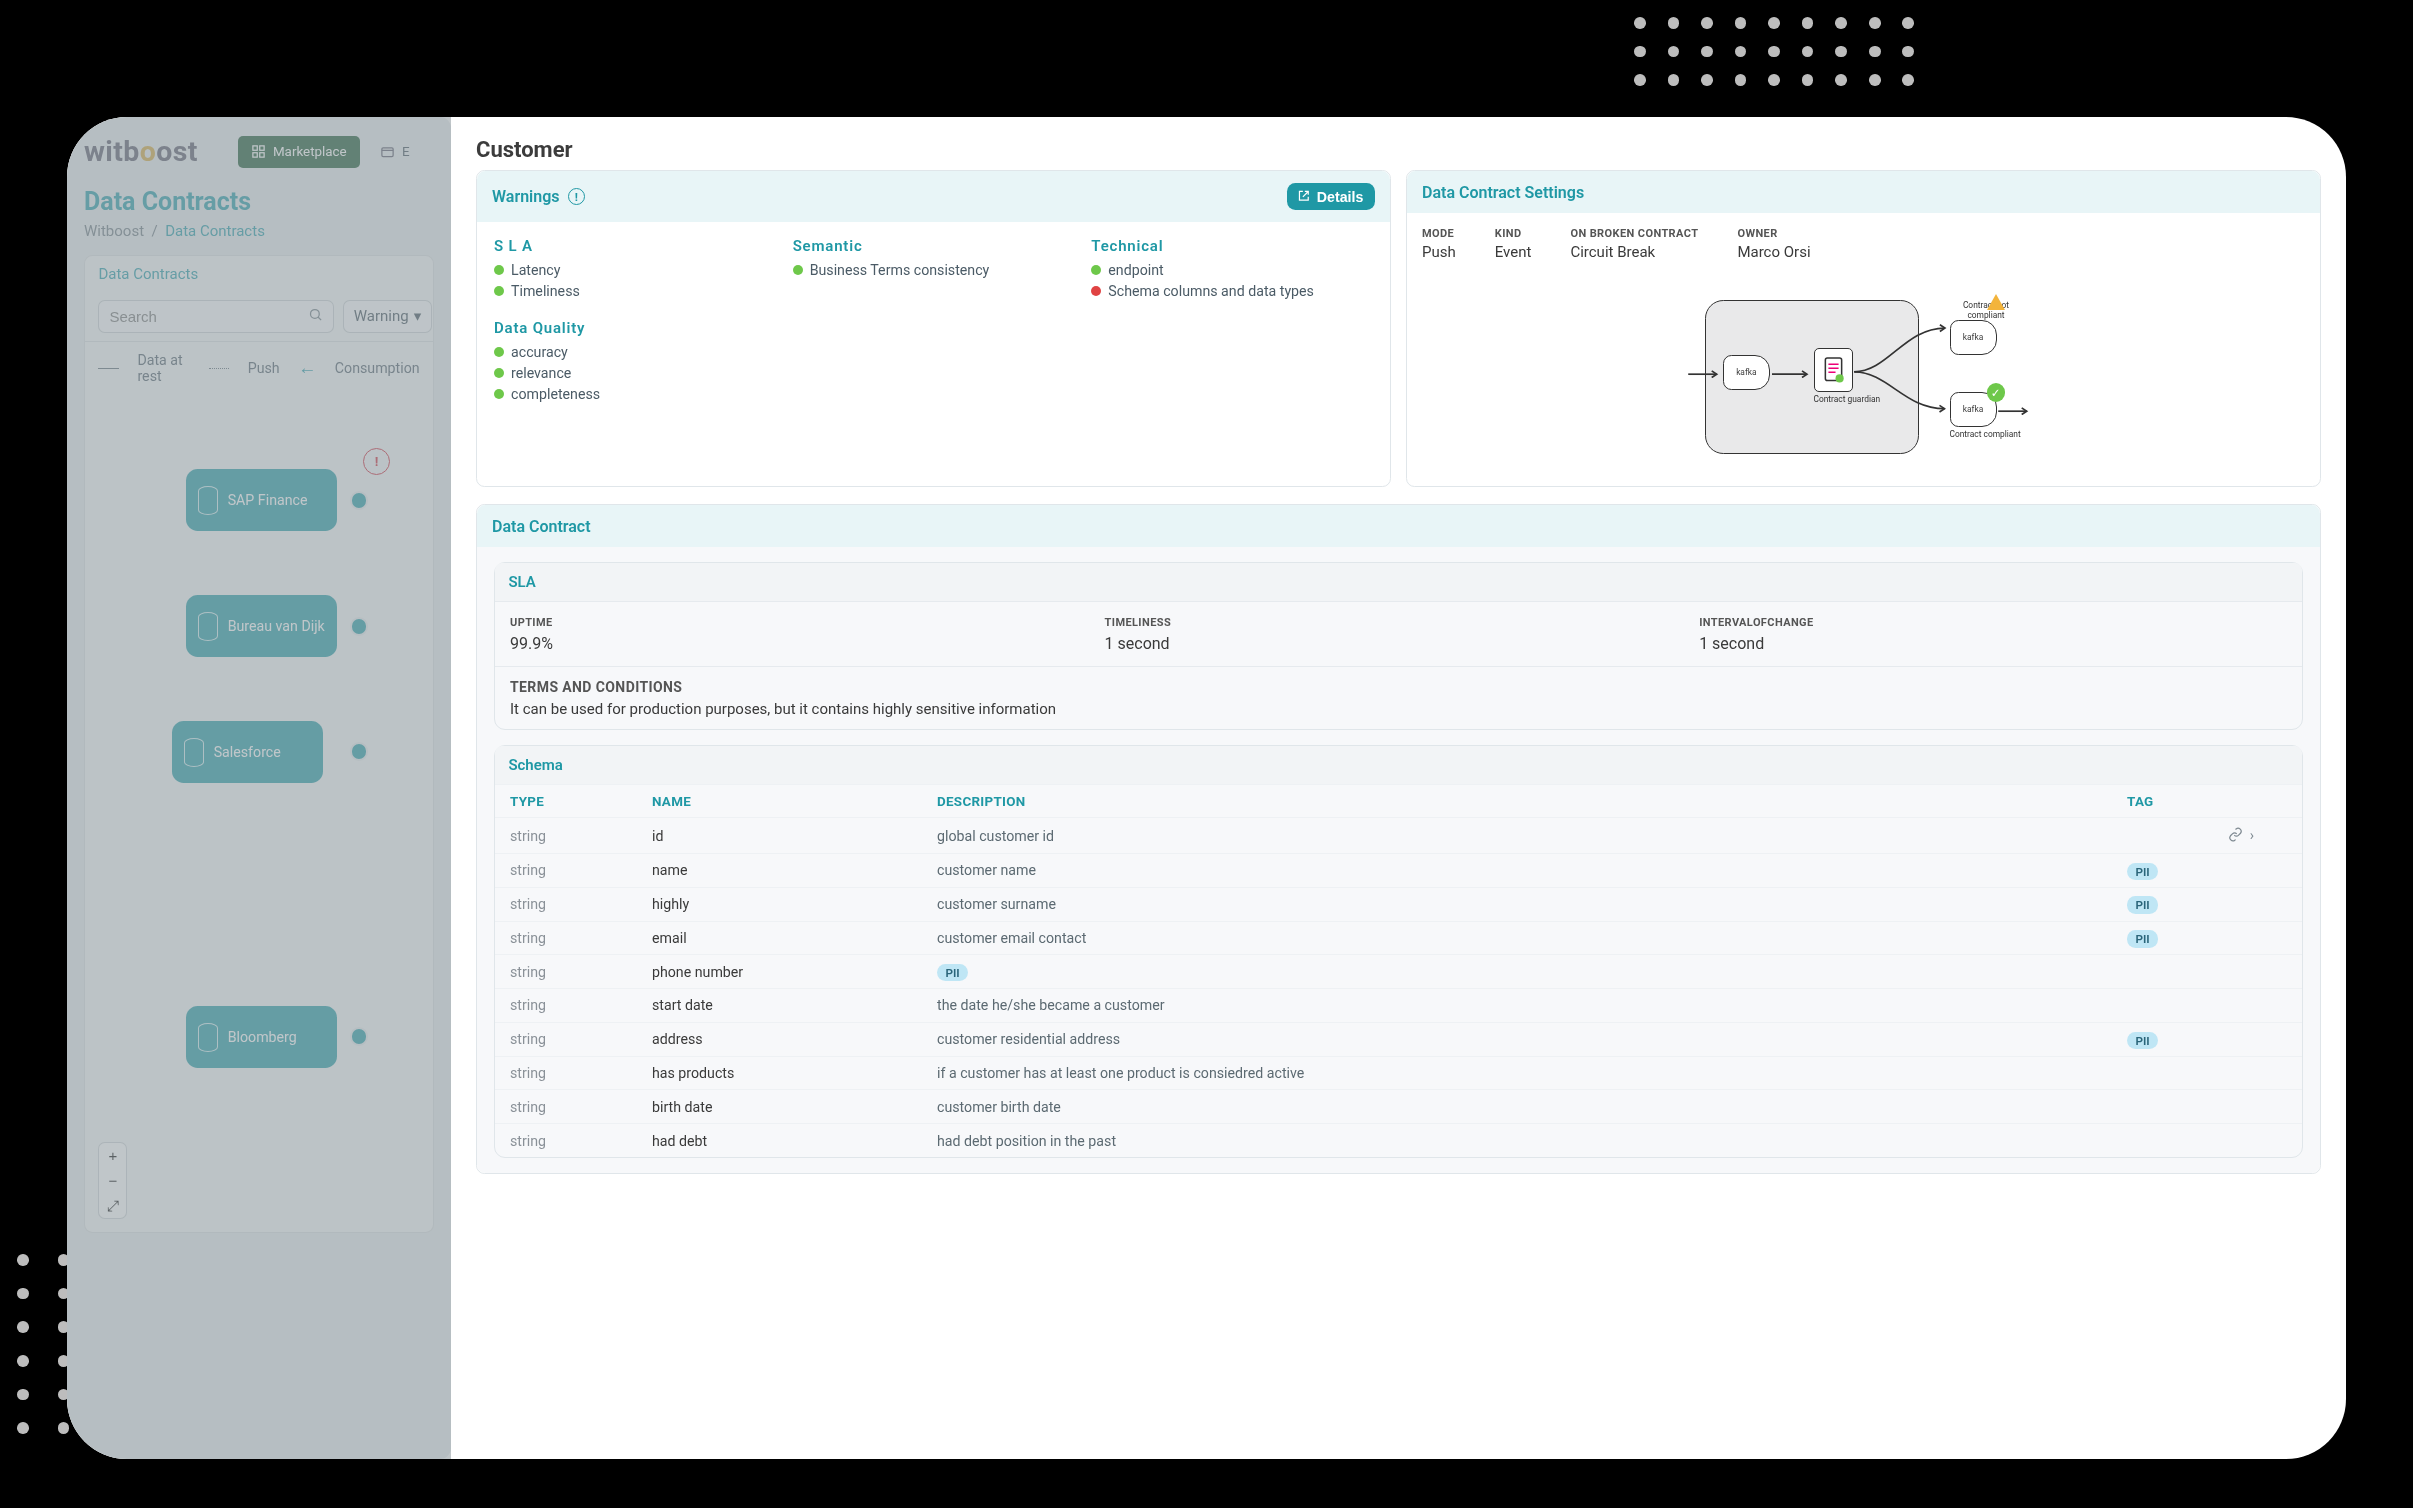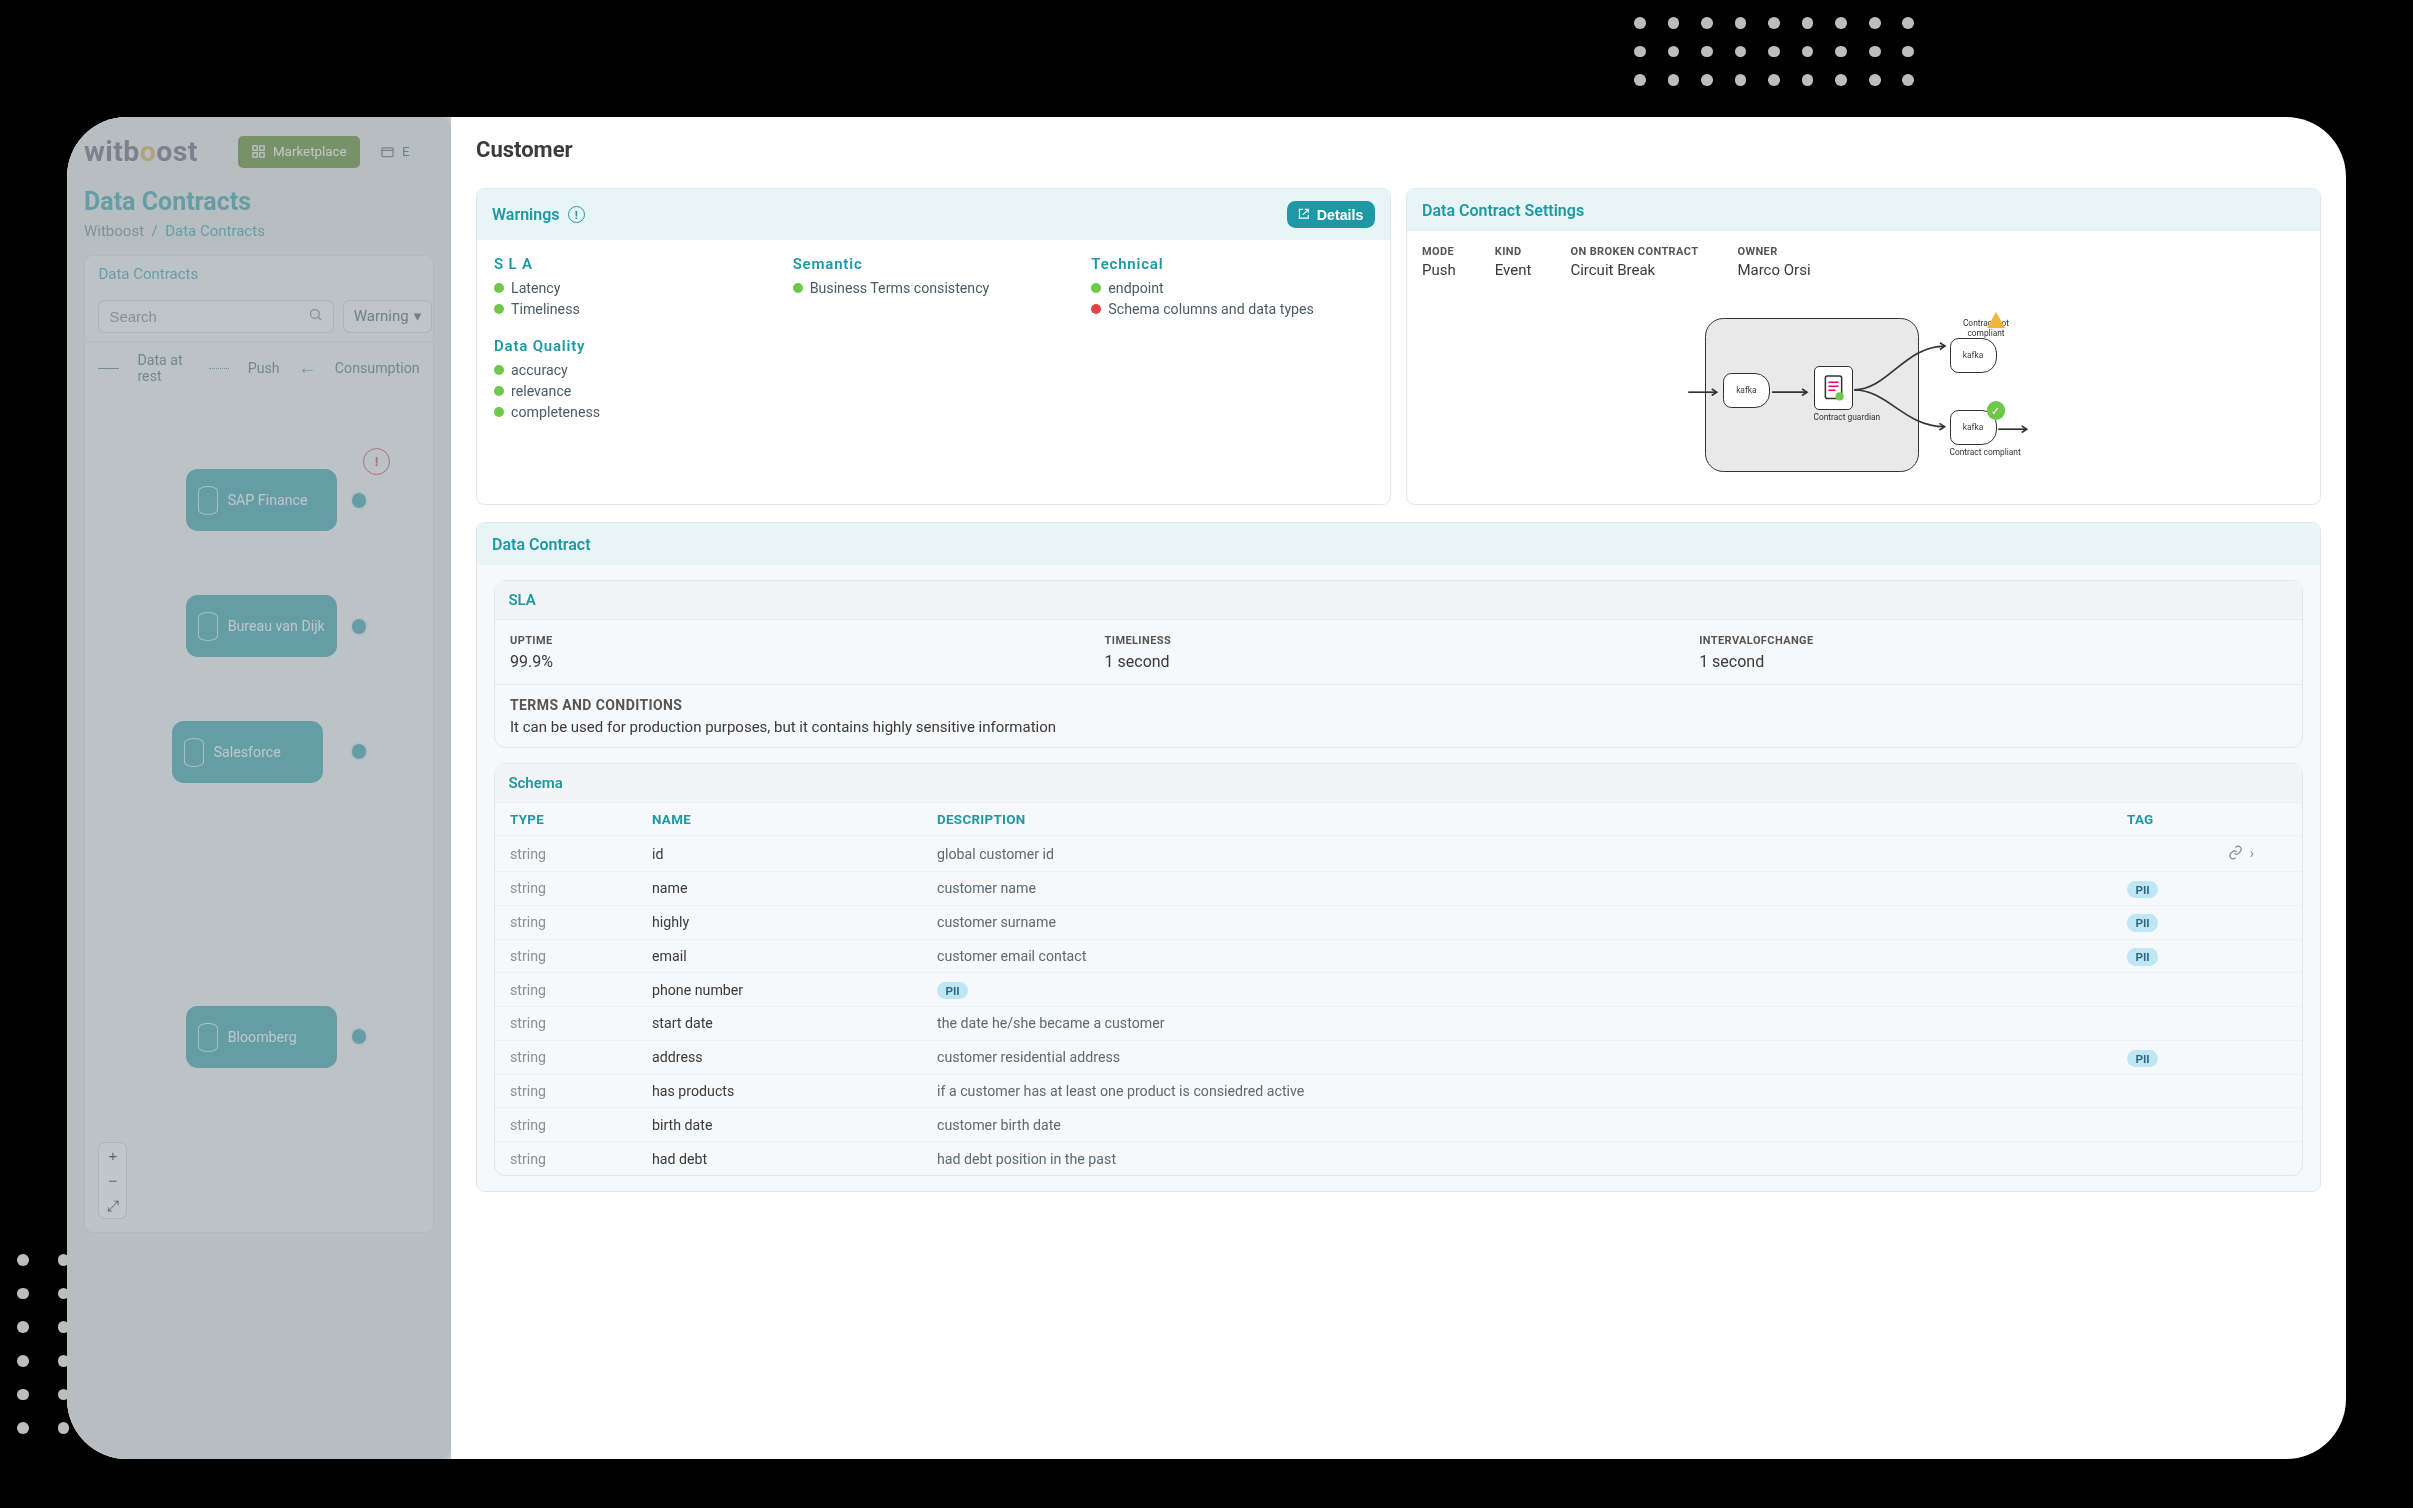--- a/index.html
+++ b/index.html
@@ -49,21 +49,21 @@
   margin-bottom: 15px;
 }
 .brand-text { font-size: 28.5px; font-weight: 700; letter-spacing: 0.4px; }
 .brand-text .w { color: #556; }
 .brand-text .b { color: #d3a63a; }
 .brand-tabs { display: flex; gap: 6.7px; margin-left: 35px; }
 .brand-tab {
   display: flex; align-items: center; gap: 6.7px;
   padding: 8.4px 13.4px; border-radius: 5px;
 }
-.brand-tab.active { background: #4d7c0f; color: #fff; }
+.brand-tab.active { background: #14532d; color: #fff; }
 .icon-sq { width: 15px; height: 15px; display: inline-block; }
 
 h1.page-title { font-size: 25px; font-weight: 700; color: #1f98a5; margin-top: 18.4px; }
 .crumbs { margin-top: 6.7px; font-size: 15px; color: #6a7880; }
 .crumbs .here { color: #1f98a5; }
 
 .left-card {
   margin-top: 15px;
   border: 0.8px solid rgba(60,80,90,.15);
   border-radius: 8.4px;
@@ -95,21 +95,21 @@
 .warn-badge {
   position: absolute; width: 27px; height: 27px; border-radius: 50%;
   border: 1.7px solid #c23; background: #f3f6f8; display: flex; align-items: center; justify-content: center;
   color: #c23; font-weight: 700;
 }
 .zoom-ctrl { position: absolute; left: 13.4px; bottom: 13.4px; display: flex; flex-direction: column; background: #fff; border: 0.8px solid rgba(60,80,90,.25); border-radius: 6.7px; overflow: hidden; }
 .zoom-ctrl button { background: transparent; border: none; width: 27px; height: 25px; font-size: 15px; cursor: pointer; }
 
 
 .main { flex: 1; padding: 20px 25px; overflow: auto; color: #3c3c3c; }
-.main h2.title { font-size: 22px; font-weight: 700; margin-bottom: 26px; }
+.main h2.title { font-size: 22px; font-weight: 700; margin-bottom: 8px; }
 .row { display: flex; gap: 15px; }
 .panel { border: 0.8px solid #e0e6ea; border-radius: 8.4px; background: #fff; }
 .panel-hd { display: flex; align-items: center; justify-content: space-between; padding: 11.7px 15px; background: #e8f5f7; border-radius: 8.4px 8.4px 0 0; color: #1f98a5; font-weight: 600; font-size: 16px; }
 .panel-body { padding: 15px 17px; }
 .details-btn {
   display: flex; align-items: center; gap: 6.7px;
   background: #1f98a5; color: #fff; border-radius: 8.4px;
   padding: 5.9px 11.7px; font-size: 14.2px; font-weight: 600; border: none; cursor: pointer;
 }
 .open-icon { width: 11.7px; height: 11.7px; }

